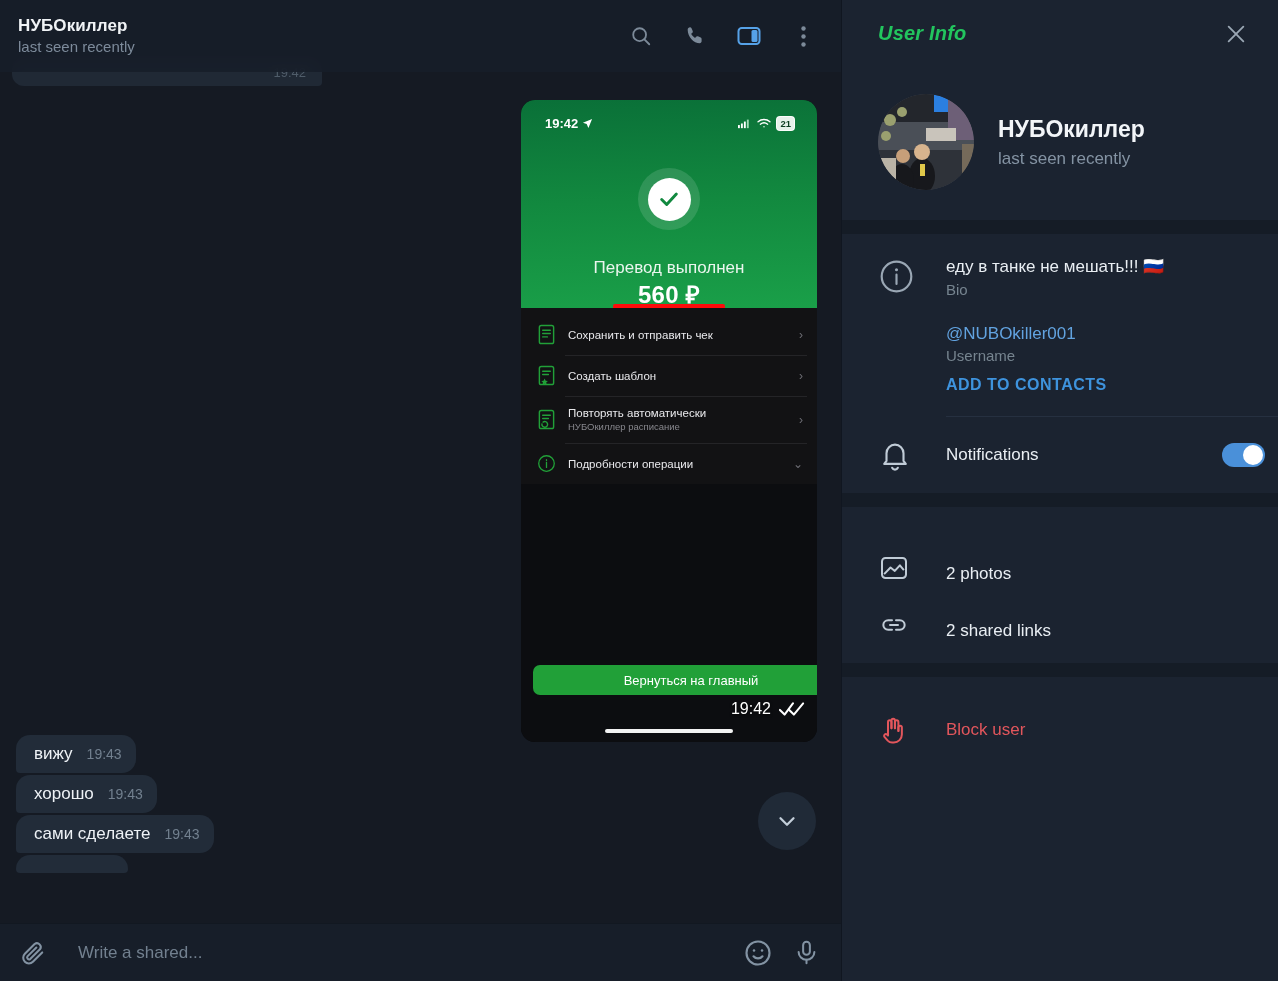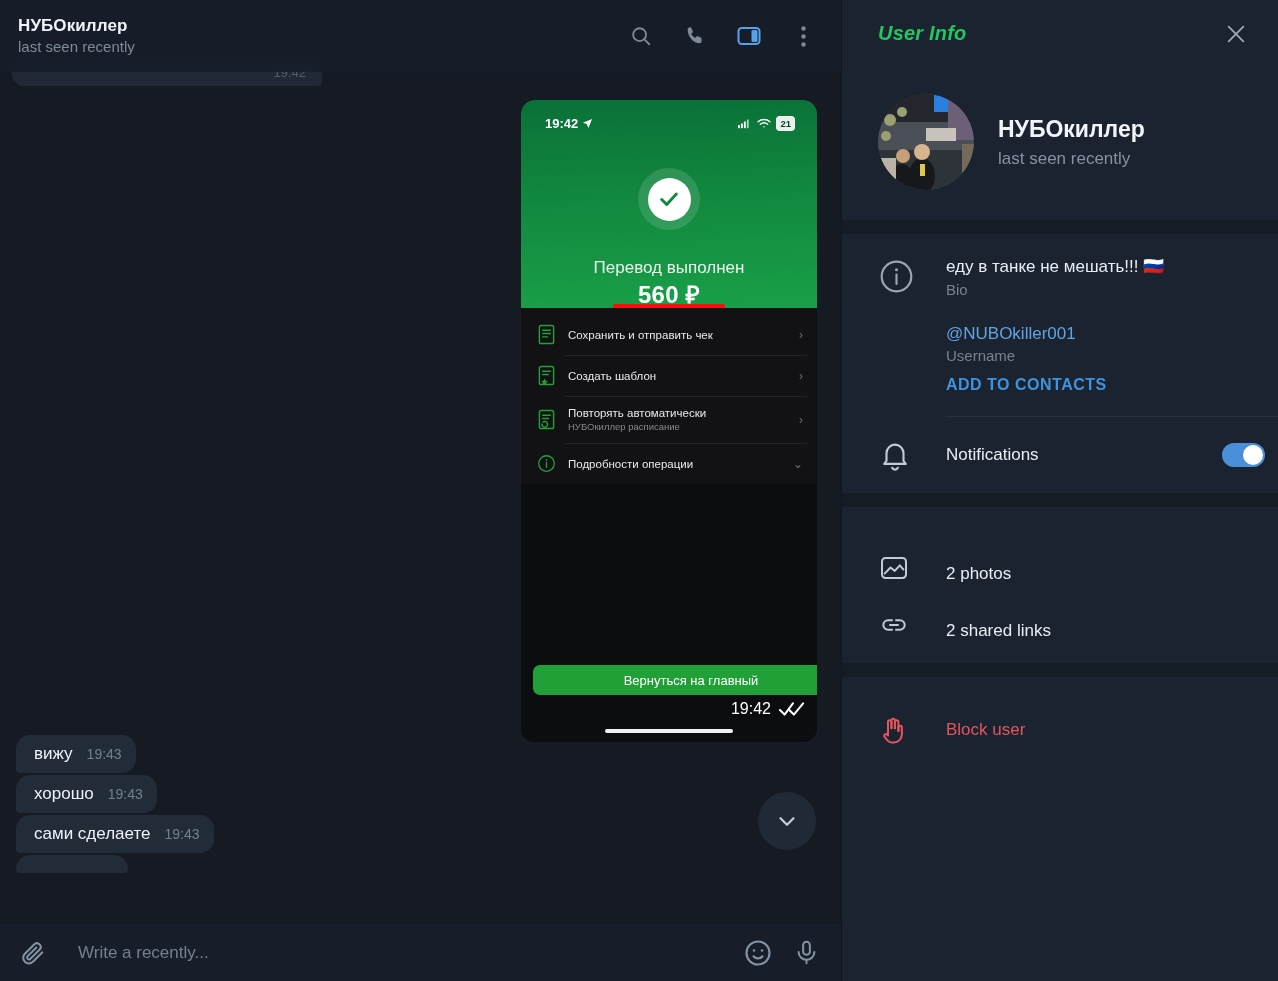--- a/index.html
+++ b/index.html
@@ -407,21 +407,21 @@
         </div>
       </div>
     </div>
 
     <div class="composer">
       <div class="comp-ic">
         <svg width="26" height="26" viewBox="0 0 24 24" fill="none" stroke="#8393a3" stroke-width="1.9" stroke-linecap="round" stroke-linejoin="round">
             <path d="M20.5 11.5l-8.6 8.6a5.2 5.2 0 0 1-7.4-7.4l9-9a3.5 3.5 0 0 1 4.9 4.9l-9 9a1.8 1.8 0 0 1-2.5-2.5l8.2-8.2"></path>
           </svg>
       </div>
-      <div class="comp-input">Write a recently...</div>
+      <div class="comp-input">Write a shared...</div>
       <div class="comp-ic">
         <svg width="30" height="30" viewBox="0 0 24 24" fill="none" stroke="#8393a3" stroke-width="1.7">
             <circle cx="12" cy="12" r="9.2"></circle>
             <circle cx="8.8" cy="10" r="1" fill="#8393a3" stroke="none"></circle>
             <circle cx="15.2" cy="10" r="1" fill="#8393a3" stroke="none"></circle>
             <path d="M8.4 14.6a4.6 4.6 0 0 0 7.2 0" stroke-linecap="round"></path>
           </svg>
       </div>
       <div class="comp-ic">
         <svg width="27" height="27" viewBox="0 0 24 24" fill="none" stroke="#8393a3" stroke-width="1.8" stroke-linecap="round">

